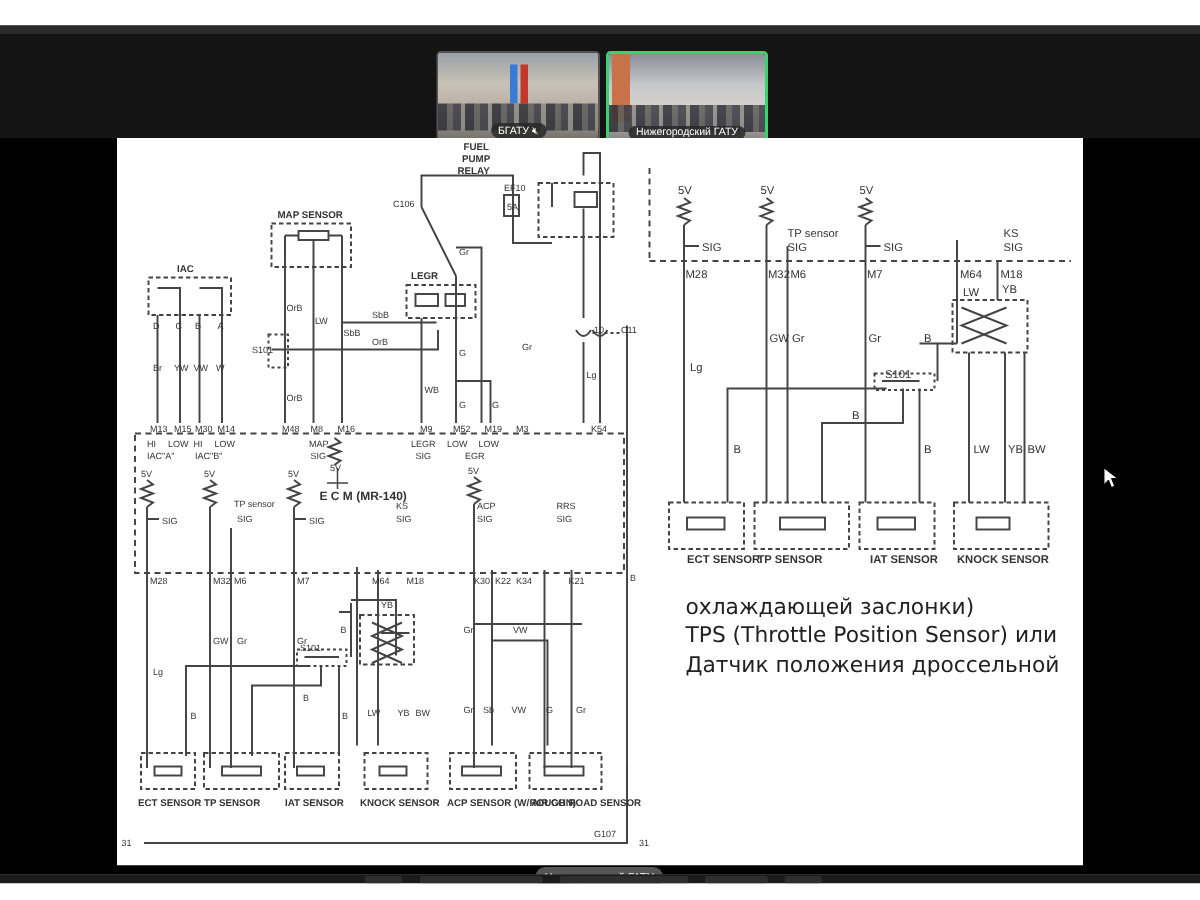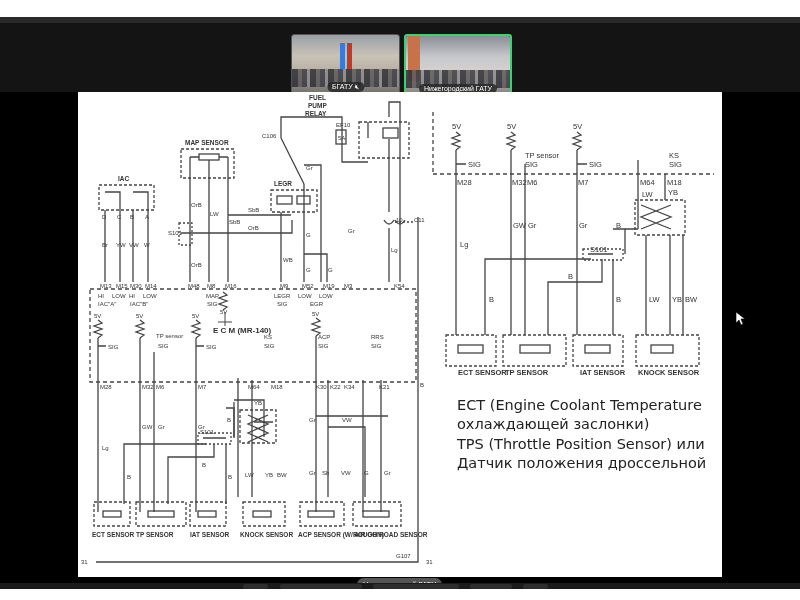--- a/index.html
+++ b/index.html
@@ -297,21 +297,20 @@
       </g>
       <g font-size="7.5" font-weight="bold">
         <text x="380" y="283">ECT SENSOR</text>
         <text x="427" y="283">TP SENSOR</text>
         <text x="502" y="283">IAT SENSOR</text>
         <text x="560" y="283">KNOCK SENSOR</text>
       </g>
     </svg>
 
     <div class="desc" style="left:379px;top:304px;">
-      <div>ECT (Engine Coolant Temperature</div>
       <div>охлаждающей заслонки)</div>
       <div>TPS (Throttle Position Sensor) или</div>
       <div>Датчик положения дроссельной</div>
     </div>
   </div>
 
   <div class="stage-bottom"></div>
   <div class="speakertag">Нижегородский ГАТУ</div>
 
   <div class="cursor" style="top:295px;">

